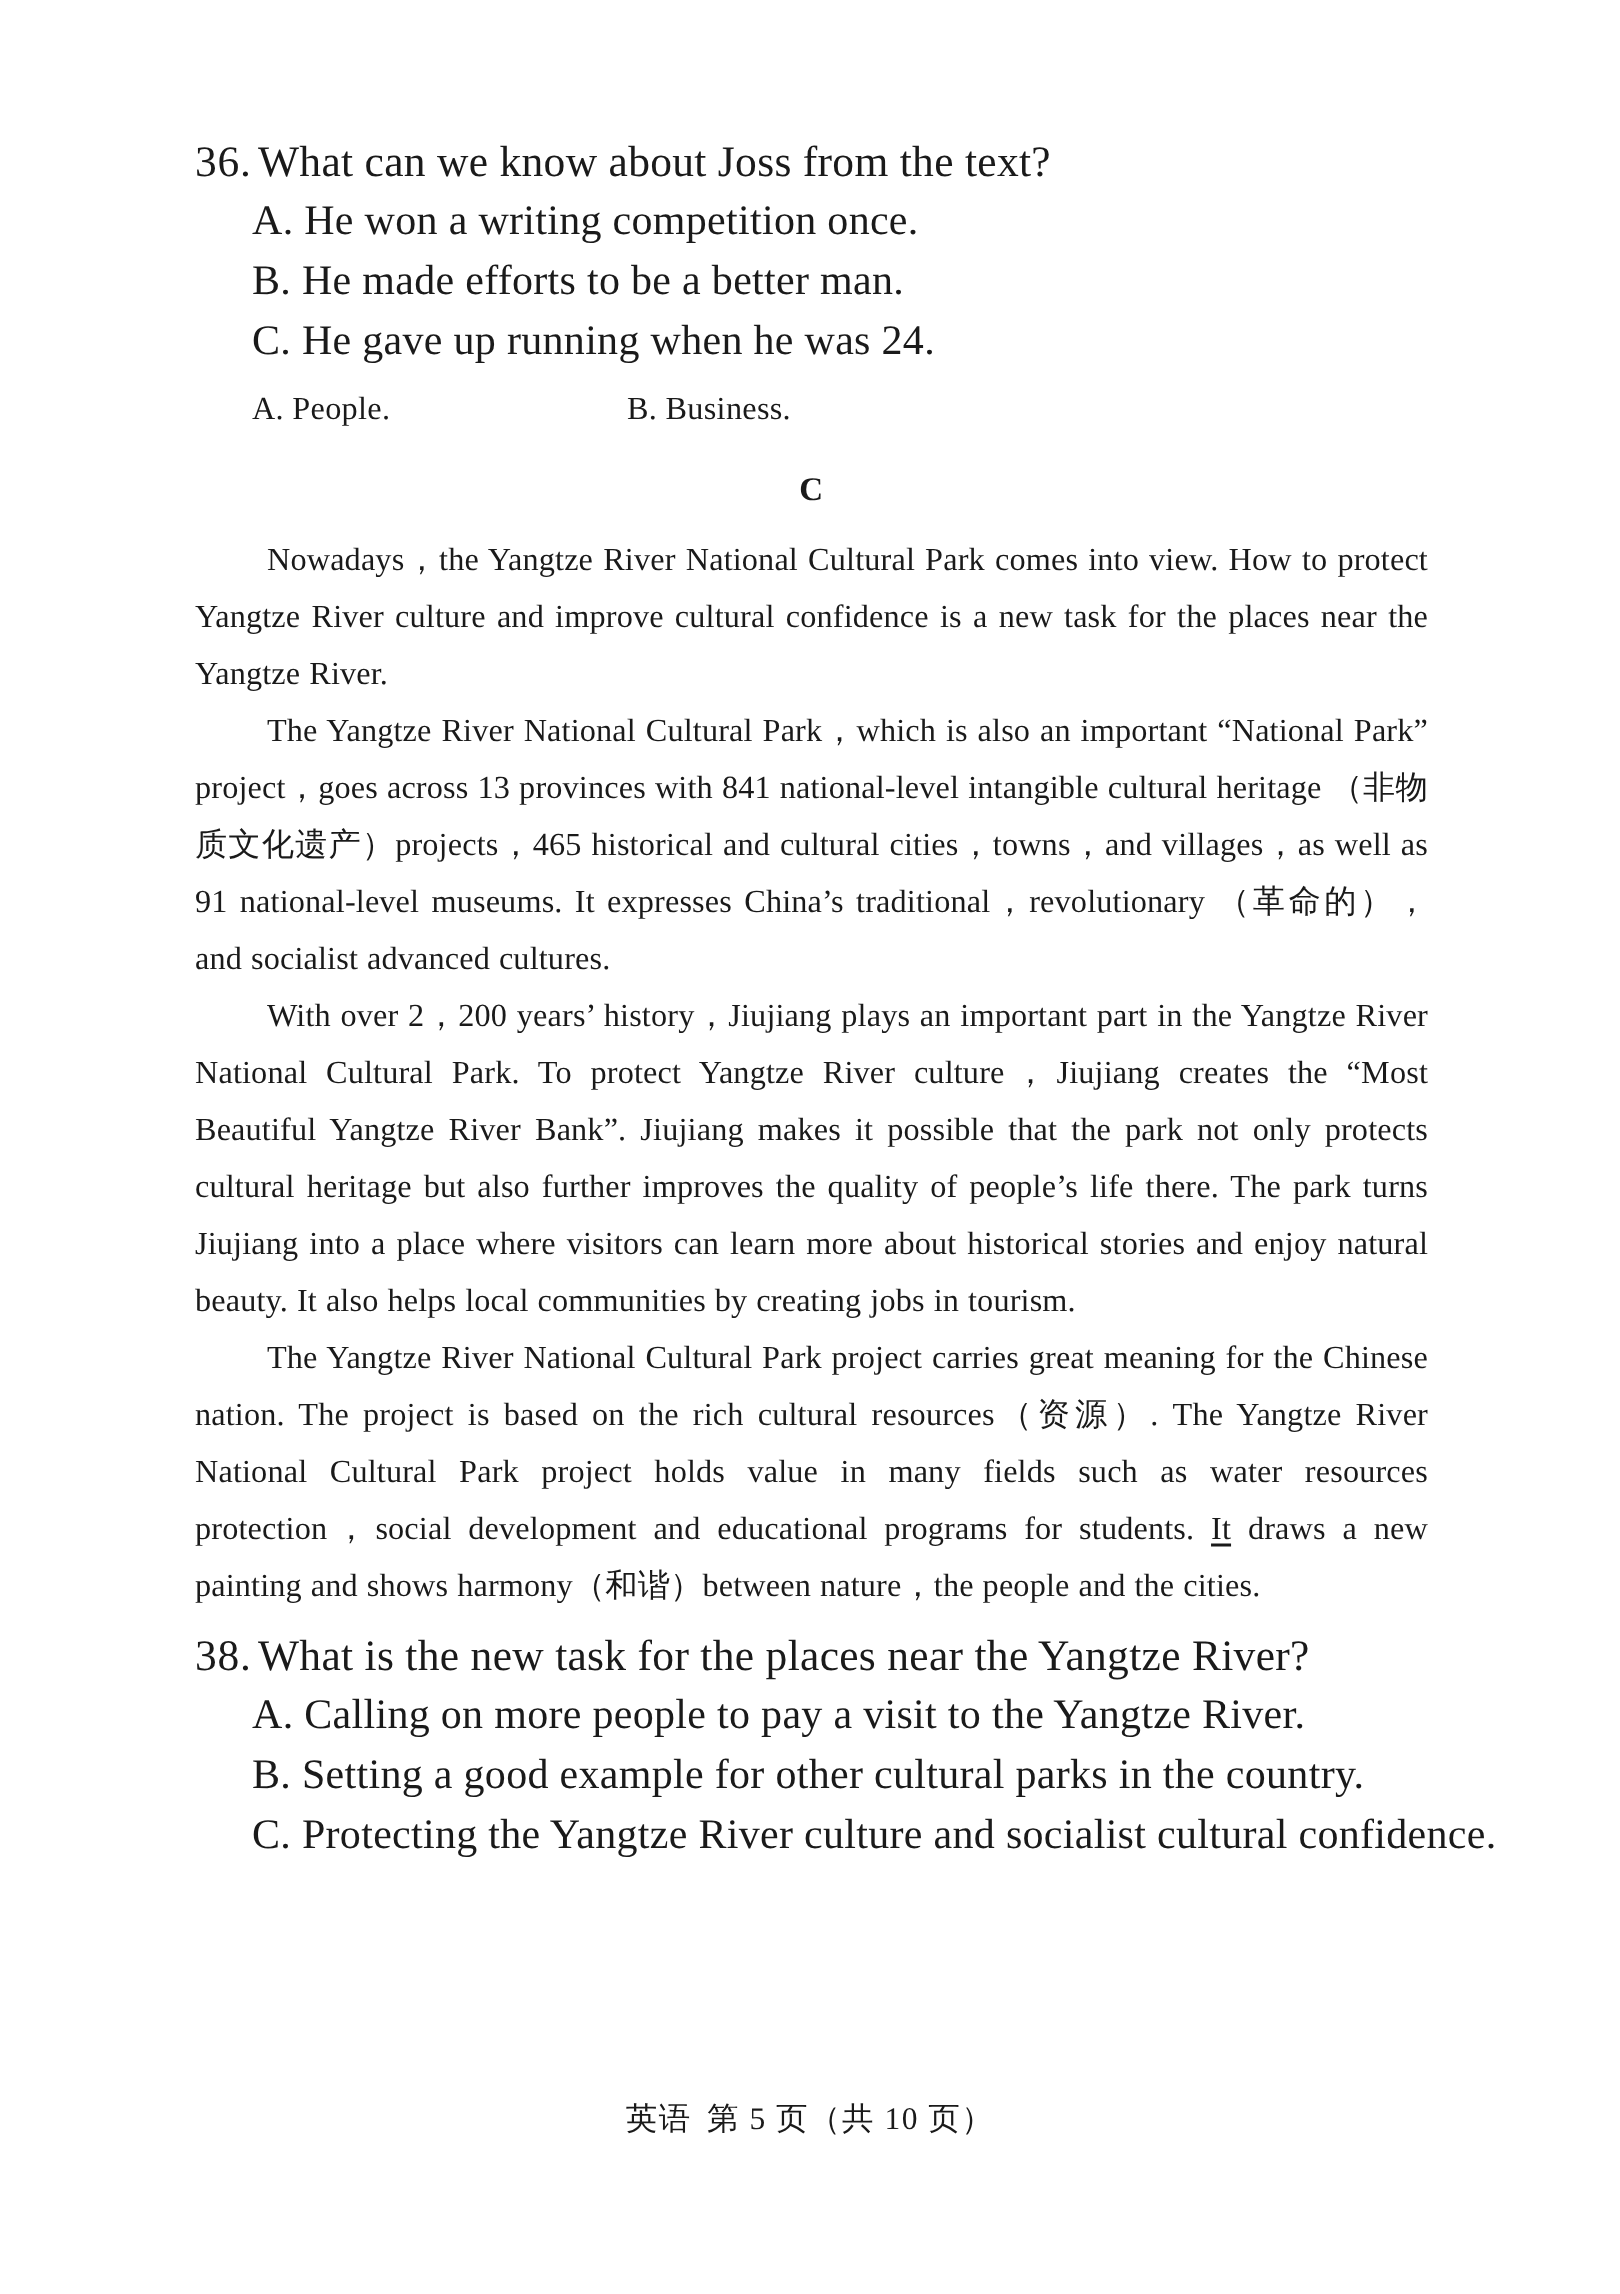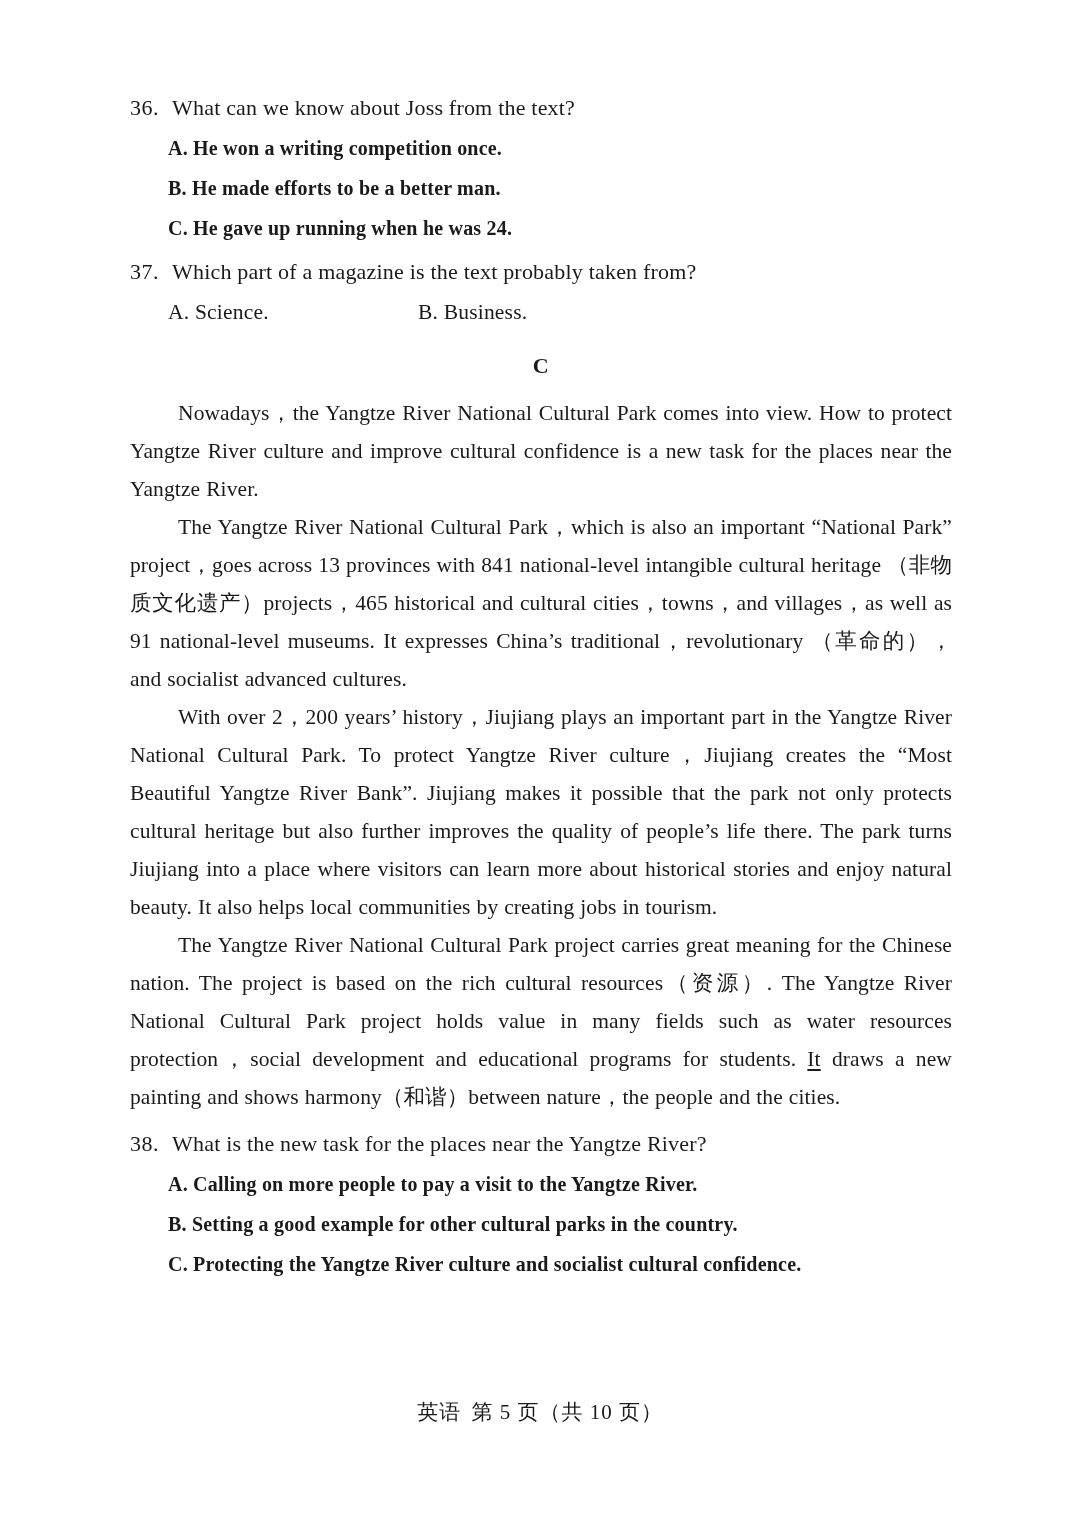--- a/index.html
+++ b/index.html
@@ -33,39 +33,38 @@
     width: 822px;
   }
 
   
   .question {
     margin: 0 0 4px 0;
   }
   .q-stem {
     display: flex;
     align-items: baseline;
-    font-size: 22px;
+    font-size: 29px;
     line-height: 40px;
     white-space: nowrap;
   }
   .q-num {
     width: 42px;
     flex: 0 0 42px;
     letter-spacing: 0.5px;
   }
   .q-text {
     letter-spacing: 0.2px;
   }
   .q-option {
-    font-size: 20px;
+    font-size: 28px;
     line-height: 40px;
     padding-left: 38px;
     letter-spacing: 0.2px;
     white-space: nowrap;
-    font-weight: bold;
   }
   .q-options-row {
     display: flex;
     font-size: 21.5px;
     line-height: 40px;
     padding-left: 38px;
     white-space: nowrap;
   }
   .q-options-row .col {
     letter-spacing: 0.2px;
@@ -123,26 +122,22 @@
       <div class="q-stem">
         <span class="q-num">36.</span>
         <span class="q-text">What can we know about Joss from the text?</span>
       </div>
       <div class="q-option">A. He won a writing competition once.</div>
       <div class="q-option">B. He made efforts to be a better man.</div>
       <div class="q-option">C. He gave up running when he was 24.</div>
     </div>
 
     <div class="question">
-      <div class="q-stem">
-        <span class="q-num">37.</span>
-        <span class="q-text">Which part of a magazine is the text probably taken from?</span>
-      </div>
       <div class="q-options-row">
-        <span class="col col-a">A. Science.</span>
+        <span class="col col-a">A. People.</span>
         <span class="col col-b">B. Business.</span>
       </div>
     </div>
 
     <div class="passage-label">C</div>
 
     <div class="para">Nowadays，the Yangtze River National Cultural Park comes into view. How to protect Yangtze River culture and improve cultural confidence is a new task for the places near the Yangtze River.</div>
     <div class="para">The Yangtze River National Cultural Park，which is also an important “National Park” project，goes across 13 provinces with 841 national-level intangible cultural heritage （非物质文化遗产）projects，465 historical and cultural cities，towns，and villages，as well as 91 national-level museums. It expresses China’s traditional，revolutionary （革命的），and socialist advanced cultures.</div>
     <div class="para">With over 2，200 years’ history，Jiujiang plays an important part in the Yangtze River National Cultural Park. To protect Yangtze River culture，Jiujiang creates the “Most Beautiful Yangtze River Bank”. Jiujiang makes it possible that the park not only protects cultural heritage but also further improves the quality of people’s life there.  The park turns Jiujiang into a place where visitors can learn more about historical stories and enjoy natural beauty. It also helps local communities by creating jobs in tourism.</div>
     <div class="para"><span>The Yangtze River National Cultural Park project carries great meaning for the Chinese nation. The project is based on the rich cultural resources（资源）. The Yangtze River National Cultural Park project holds value in many fields such as water resources protection，social development and educational programs for students. </span><u>It</u><span> draws a new painting and shows harmony（和谐）between nature，the people and the cities.</span></div>

